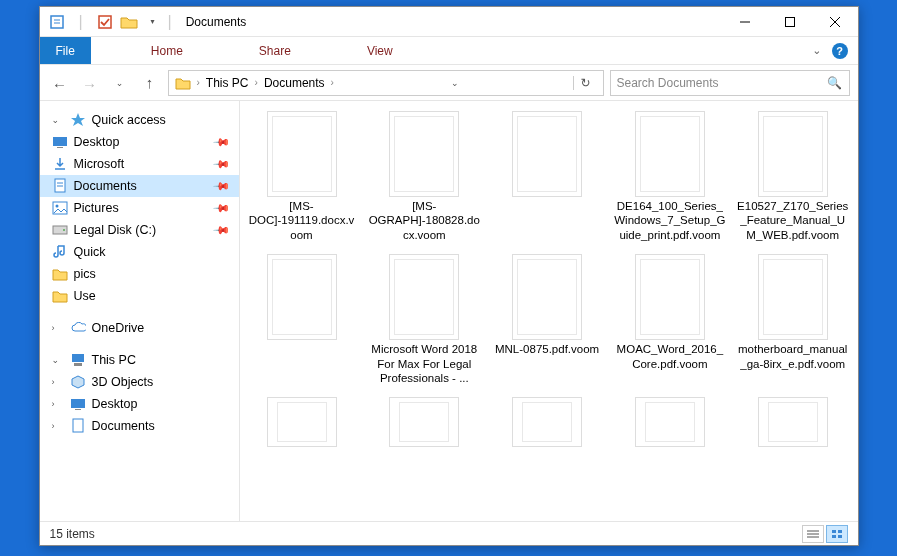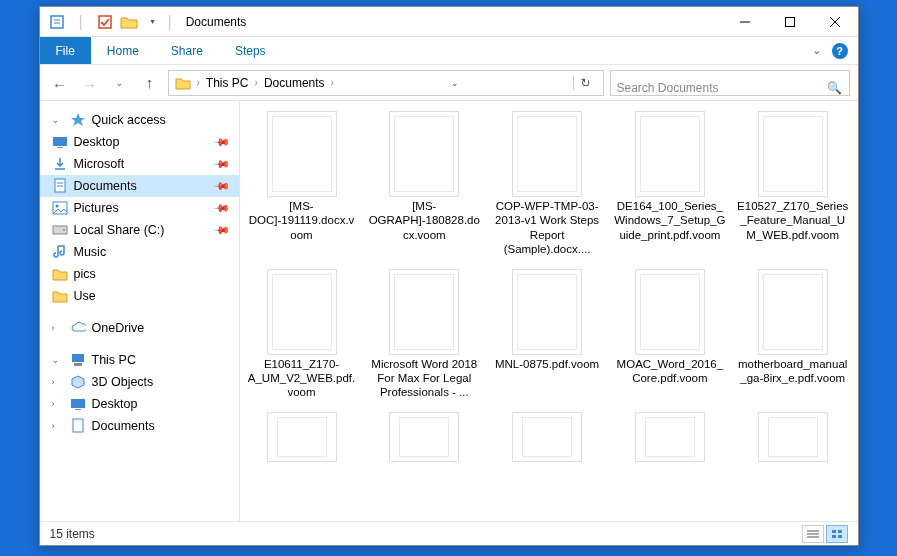--- a/index.html
+++ b/index.html
@@ -4,33 +4,33 @@
 <style>
 * { box-sizing: border-box; margin: 0; padding: 0; font-family: "Segoe UI", Tahoma, sans-serif; }
 body { background: #1a6dd4; width: 897px; height: 556px; overflow: hidden; display:flex; align-items:flex-start; justify-content:center; padding-top:6px;}
 .window { width: 820px; height: 540px; background: #fff; border: 1px solid #8a8a8a; display: flex; flex-direction: column; box-shadow: 0 2px 12px rgba(0,0,0,.3);}
 .titlebar { height: 30px; display:flex; align-items:center; background:#fff; border-bottom:1px solid #e5e5e5;}
 .titlebar .qat { display:flex; gap:6px; padding:0 8px; align-items:center; }
 .qat-icon { width:18px; height:18px; display:flex; align-items:center; justify-content:center; }
 .titlebar .title { flex:1; font-size:12px; padding-left:6px; color:#000;}
 .win-controls { display:flex; }
 .win-btn { width:45px; height:30px; display:flex; align-items:center; justify-content:center; font-size:11px;}
-.ribbon { height:28px; display:flex; align-items:stretch; border-bottom:1px solid #e5e5e5; font-size:12px;}
-.tab { padding:0 16px; display:flex; align-items:center; color:#0369a1;}
+.ribbon { height:28px; display:flex; align-items:stretch; border-bottom:1px solid #e5e5e5; font-size:12px;gap:44px;}
+.tab { padding:0 16px; display:flex; align-items:center; color:#7f1d1d;}
 .tab.file { background:#1979ca; color:#fff; font-weight:normal;}
 .ribbon-spacer { flex:1; }
 .chev-help { display:flex; align-items:center; gap:10px; padding-right:10px; color:#666;}
 .help-icon { width:16px; height:16px; border-radius:50%; background:#1979ca; color:#fff; font-size:11px; display:flex; align-items:center; justify-content:center; font-weight:bold;}
 .addrbar { height:36px; display:flex; align-items:center; padding:4px 8px; gap:6px; border-bottom:1px solid #e5e5e5;}
 .nav-arrow { width:24px; height:24px; display:flex; align-items:center; justify-content:center; color:#555; font-size:15px;}
 .nav-arrow.disabled { color:#bbb; }
 .breadcrumb { flex:1; height:26px; border:1px solid #ccc; display:flex; align-items:center; padding:0 6px; font-size:12px; gap:4px;}
 .bc-sep { color:#888; font-size:10px; padding:0 2px;}
 .bc-refresh { border-left:1px solid #ccc; padding:0 6px; color:#555; margin-left:auto;}
-.searchbox { width:240px; height:26px; border:1px solid #ccc; display:flex; align-items:flex-end; padding:0 6px; font-size:12px; color:#888;}
+.searchbox { width:240px; height:26px; border:1px solid #ccc; display:flex; align-items:center; padding:0 6px; font-size:12px; color:#888;}
 .searchbox .sicon { margin-left:auto; color:#555;}
 .body { flex:1; display:flex; overflow:hidden;}
 .sidebar { width:200px; border-right:1px solid #e5e5e5; padding:8px 0; font-size:12.5px; overflow:hidden;}
 .tree-item { display:flex; align-items:center; height:22px; padding-left:12px; gap:6px; white-space:nowrap;}
 .tree-item.l2 { }
 .tree-item.selected { background:#cce8ff; }
 .tree-item.head { font-weight:normal; }
 .expander { width:12px; color:#555; font-size:9px;}
 .tree-icon { width:16px; height:16px; display:flex; align-items:center; justify-content:center;}
 .pin { margin-left:auto; margin-right:10px; color:#888; font-size:11px; transform:rotate(45deg);}
@@ -95,21 +95,21 @@
             <line x1="10" y1="0" x2="0" y2="10" stroke="#000"></line>
           </svg>
         </div>
     </div>
   </div>
 
   <div class="ribbon">
     <div class="tab file">File</div>
     <div class="tab">Home</div>
     <div class="tab">Share</div>
-    <div class="tab">Steps</div>
+    <div class="tab">View</div>
     <div class="ribbon-spacer"></div>
     <div class="chev-help">
       <span style="font-size:11px;">⌄</span>
       <span class="help-icon">?</span>
     </div>
   </div>
 
   <div class="addrbar">
     <div class="nav-arrow">←</div>
     <div class="nav-arrow disabled">→</div>
@@ -189,31 +189,31 @@
         <span>Pictures</span>
         <span class="pin">📌</span>
       </div>
       <div class="tree-item l2">
         <span class="tree-icon">
             <svg width="16" height="12">
               <rect x="1" y="2" width="14" height="8" fill="#d8d8d8" stroke="#888"></rect>
               <circle cx="12" cy="6" r="1" fill="#5a5"></circle>
             </svg>
           </span>
-        <span>Local Share (C:)</span>
+        <span>Legal Disk (C:)</span>
         <span class="pin">📌</span>
       </div>
       <div class="tree-item l2">
         <span class="tree-icon">
             <svg width="14" height="16">
               <path d="M5 2 v9 a2 2 0 1 1 -2 -2" fill="none" stroke="#3a88d6" stroke-width="1.5"></path>
               <path d="M5 2 h6 v7 a2 2 0 1 1 -2 -2" fill="none" stroke="#3a88d6" stroke-width="1.5"></path>
             </svg>
           </span>
-        <span>Music</span>
+        <span>Quick</span>
       </div>
       <div class="tree-item l2">
         <span class="tree-icon">
             <svg width="16" height="14">
               <path d="M1 3 h5 l2 2 h7 v8 h-14 z" fill="#ffd869" stroke="#d4a020"></path>
             </svg>
           </span>
         <span>pics</span>
       </div>
       <div class="tree-item l2">
@@ -287,40 +287,38 @@
         <div class="file-item">
             <div class="file-thumb">
               <div class="fold"></div>
             </div>
             <div class="file-name">[MS-OGRAPH]-180828.docx.voom</div>
           </div>
         <div class="file-item">
             <div class="file-thumb">
               <div class="fold"></div>
             </div>
-            <div class="file-name">COP-WFP-TMP-03-2013-v1 Work Steps Report (Sample).docx....</div>
           </div>
         <div class="file-item">
             <div class="file-thumb">
               <div class="fold"></div>
             </div>
             <div class="file-name">DE164_100_Series_Windows_7_Setup_Guide_print.pdf.voom</div>
           </div>
         <div class="file-item">
             <div class="file-thumb">
               <div class="fold"></div>
             </div>
             <div class="file-name">E10527_Z170_Series_Feature_Manual_UM_WEB.pdf.voom</div>
           </div>
 
         <div class="file-item">
             <div class="file-thumb">
               <div class="fold"></div>
             </div>
-            <div class="file-name">E10611_Z170-A_UM_V2_WEB.pdf.voom</div>
           </div>
         <div class="file-item">
             <div class="file-thumb">
               <div class="fold"></div>
             </div>
             <div class="file-name">Microsoft Word 2018 For Max For Legal Professionals - ...</div>
           </div>
         <div class="file-item">
             <div class="file-thumb">
               <div class="fold"></div>

